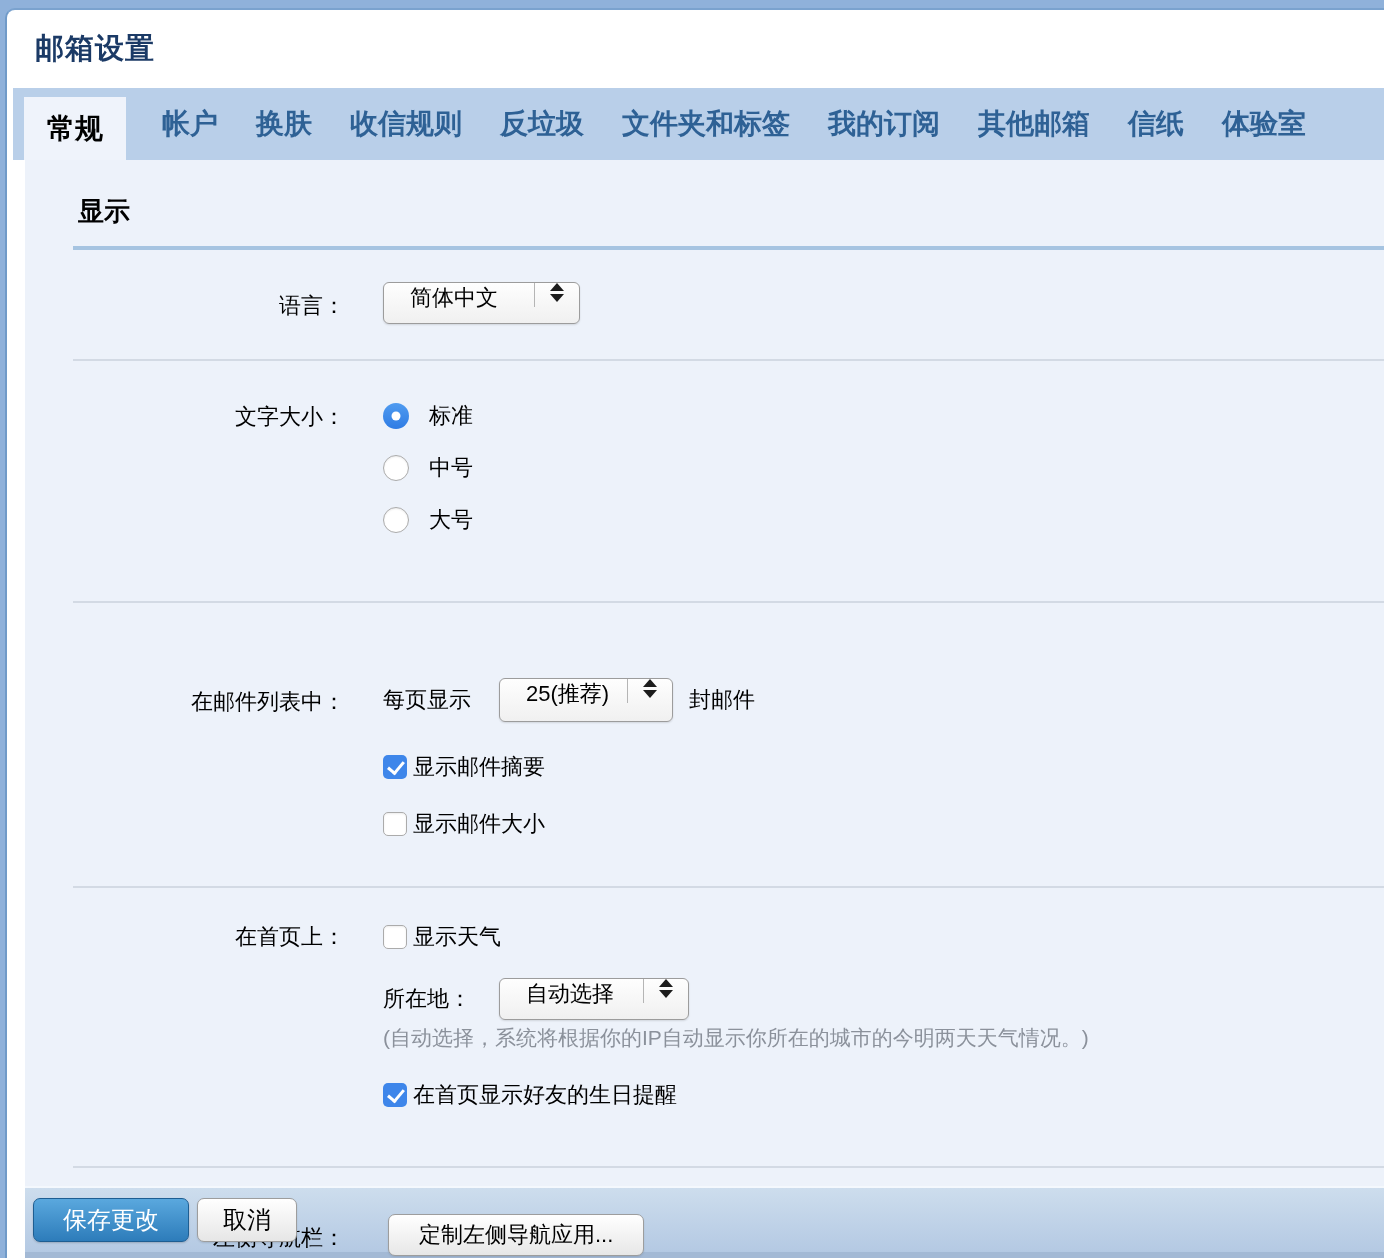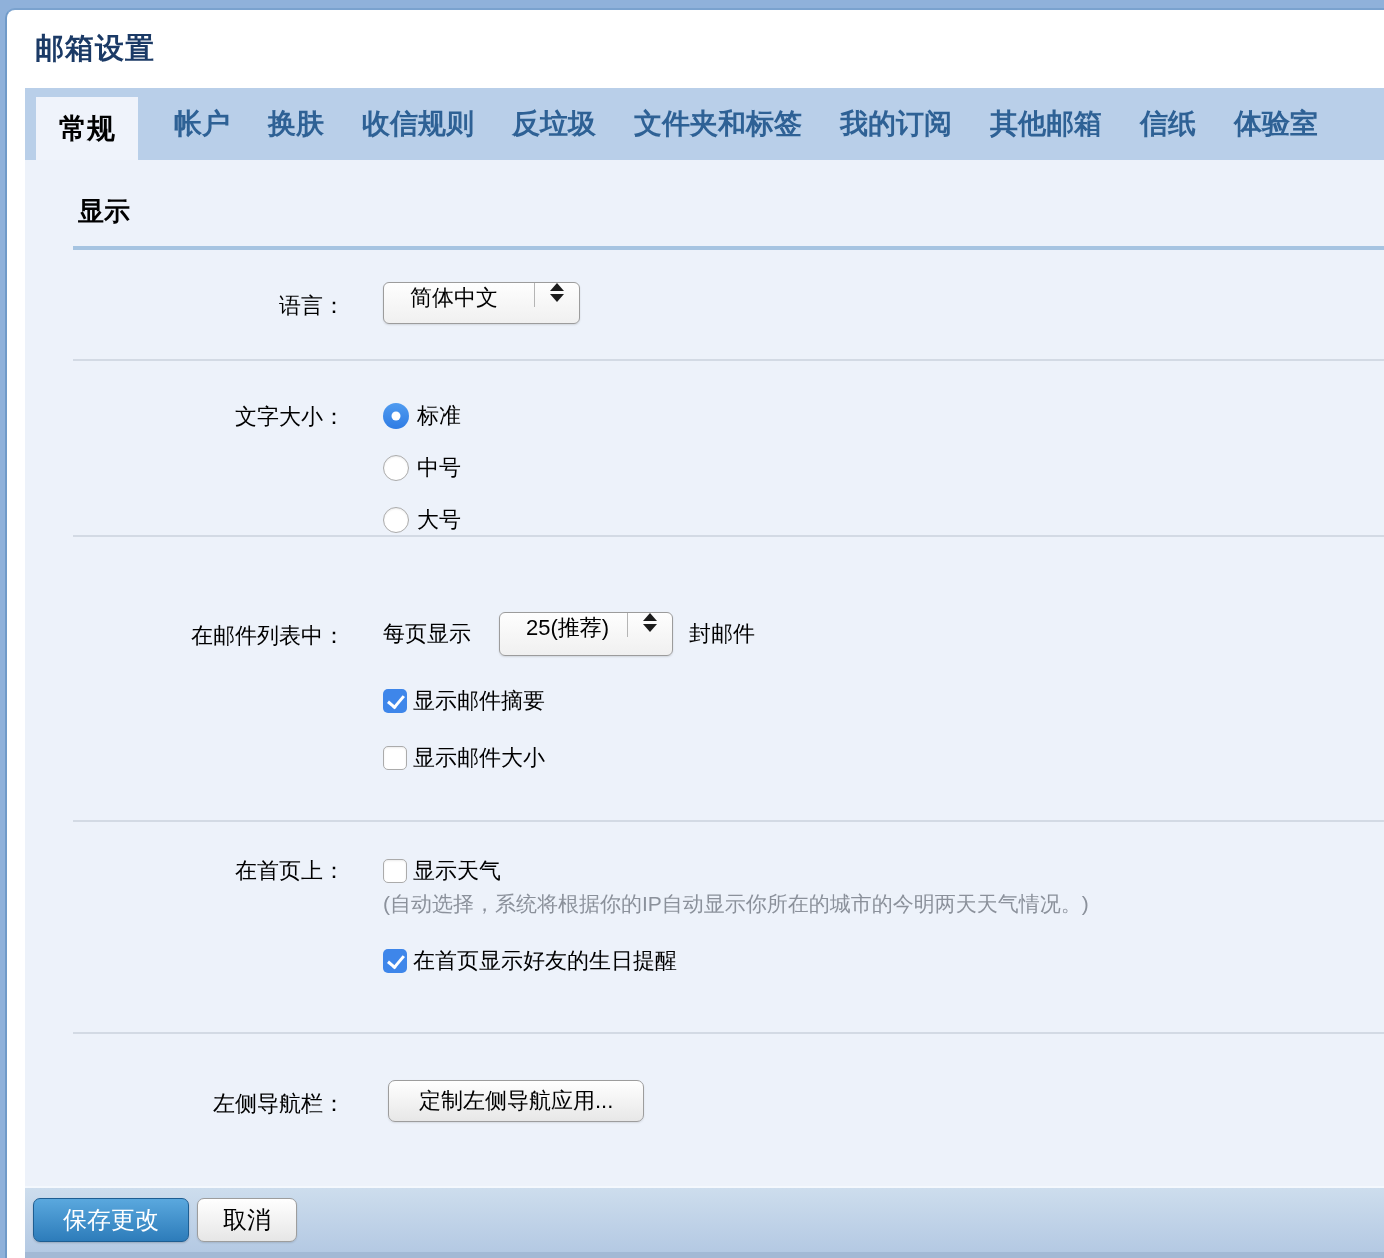--- a/index.html
+++ b/index.html
@@ -27,21 +27,21 @@
     height:78px;
     display:flex;align-items:center;
     padding-left:28px;
   }
   .page-title{
     font-size:29px;font-weight:bold;color:#1b3a66;
     letter-spacing:1px;
   }
   
   .tabstrip{
-    margin-left:18px;
+    margin-left:6px;
     height:72px;
     background:#b9cfe9;
     display:flex;
     align-items:flex-end;
     padding-left:11px;
     column-gap:34px;
   }
   .tab{
     font-size:28px;font-weight:bold;color:#2e6195;
     height:72px;display:flex;align-items:center;
@@ -123,21 +123,21 @@
   .radio.checked{
     border:none;
     background:linear-gradient(#4f9bf0,#2f7ce4);
     box-shadow:none;
   }
   .radio.checked::after{
     content:"";position:absolute;left:50%;top:50%;
     width:9px;height:9px;border-radius:50%;
     background:#fff;transform:translate(-50%,-50%);
   }
-  .opt-text{font-size:22px;color:#000;margin-left:8px;white-space:nowrap;}
+  .opt-text{font-size:22px;color:#000;margin-left:20px;white-space:nowrap;}
 
   
   .checkbox{
     width:24px;height:24px;border-radius:5px;
     box-sizing:border-box;
     background:#ffffff;
     border:1px solid #ababab;
     box-shadow:inset 0 1px 2px rgba(0,0,0,0.08);
     flex:0 0 24px;
     position:relative;
@@ -236,21 +236,21 @@
             <span class="sel-arrows">
               <span class="arr-up"></span>
                 <span class="arr-dn"></span>
             </span>
           </div>
         </div>
       </div>
 
       <div class="divider"></div>
 
-      <div class="row" style="padding-top:40px;">
+      <div class="row" style="padding-top:40px;padding-bottom:66px;">
         <div class="row-label" style="padding-top:1px;">文字大小：</div>
         <div class="row-field" style="display:flex;flex-direction:column;gap:22px;">
           <div class="opt-line">
             <span class="radio checked"></span>
             <span class="opt-text">标准</span>
           </div>
           <div class="opt-line">
             <span class="radio"></span>
             <span class="opt-text">中号</span>
           </div>
@@ -291,20 +291,31 @@
 
       <div class="divider"></div>
 
       <div class="row" style="padding-top:34px;padding-bottom:56px;">
         <div class="row-label">在首页上：</div>
         <div class="row-field" style="display:flex;flex-direction:column;">
           <div class="opt-line">
             <span class="checkbox"></span>
             <span class="cb-text">显示天气</span>
           </div>
+          <div style="display:flex;align-items:center;margin-top:26px;">
+            <span class="inline-text">所在地：</span>
+            <div class="select" style="width:190px;margin-left:28px;">
+              <span class="sel-val">自动选择</span>
+              <span class="sel-sep"></span>
+              <span class="sel-arrows">
+                <span class="arr-up"></span>
+                  <span class="arr-dn"></span>
+              </span>
+            </div>
+          </div>
           <div class="hint-text" style="margin-top:4px;">(自动选择，系统将根据你的IP自动显示你所在的城市的今明两天天气情况。)</div>
           <div class="opt-line" style="margin-top:28px;">
             <span class="checkbox checked"></span>
             <span class="cb-text">在首页显示好友的生日提醒</span>
           </div>
         </div>
       </div>
 
       <div class="divider"></div>
 

